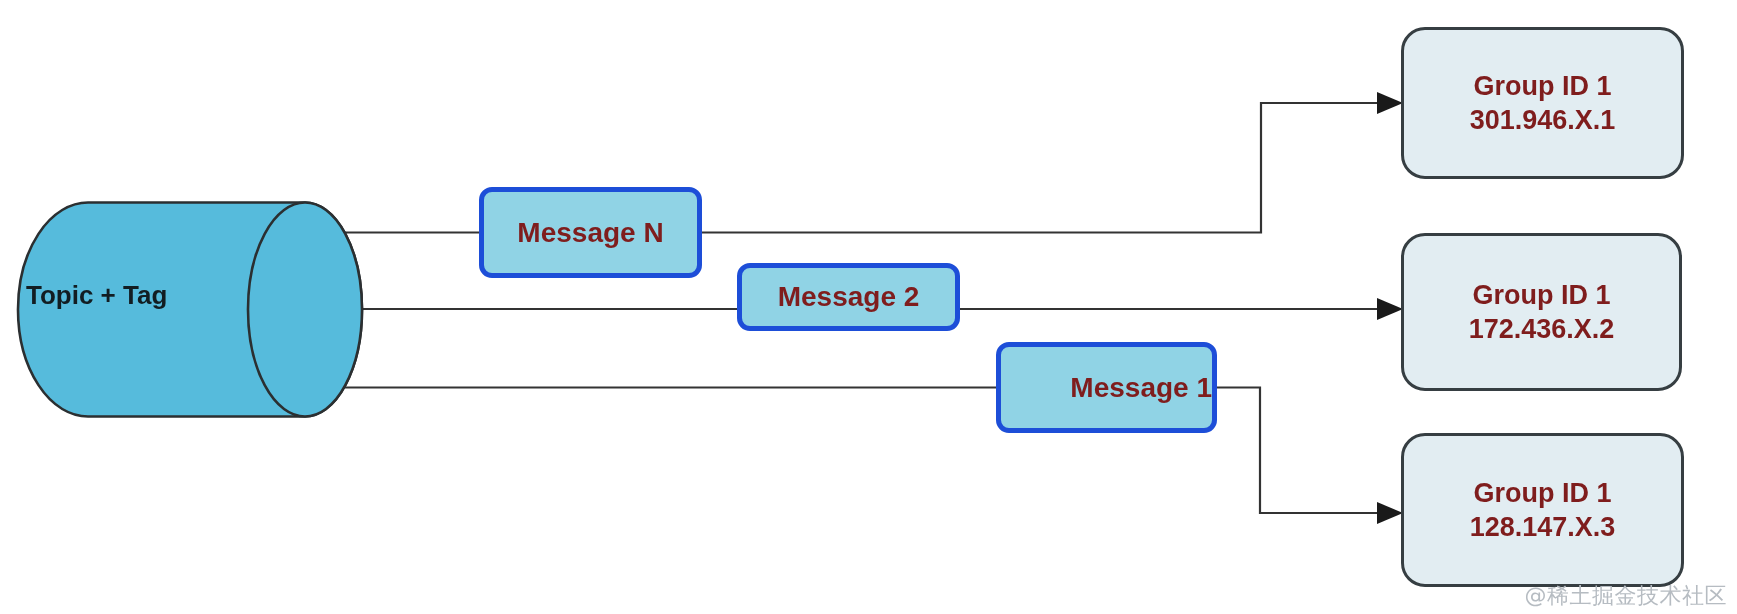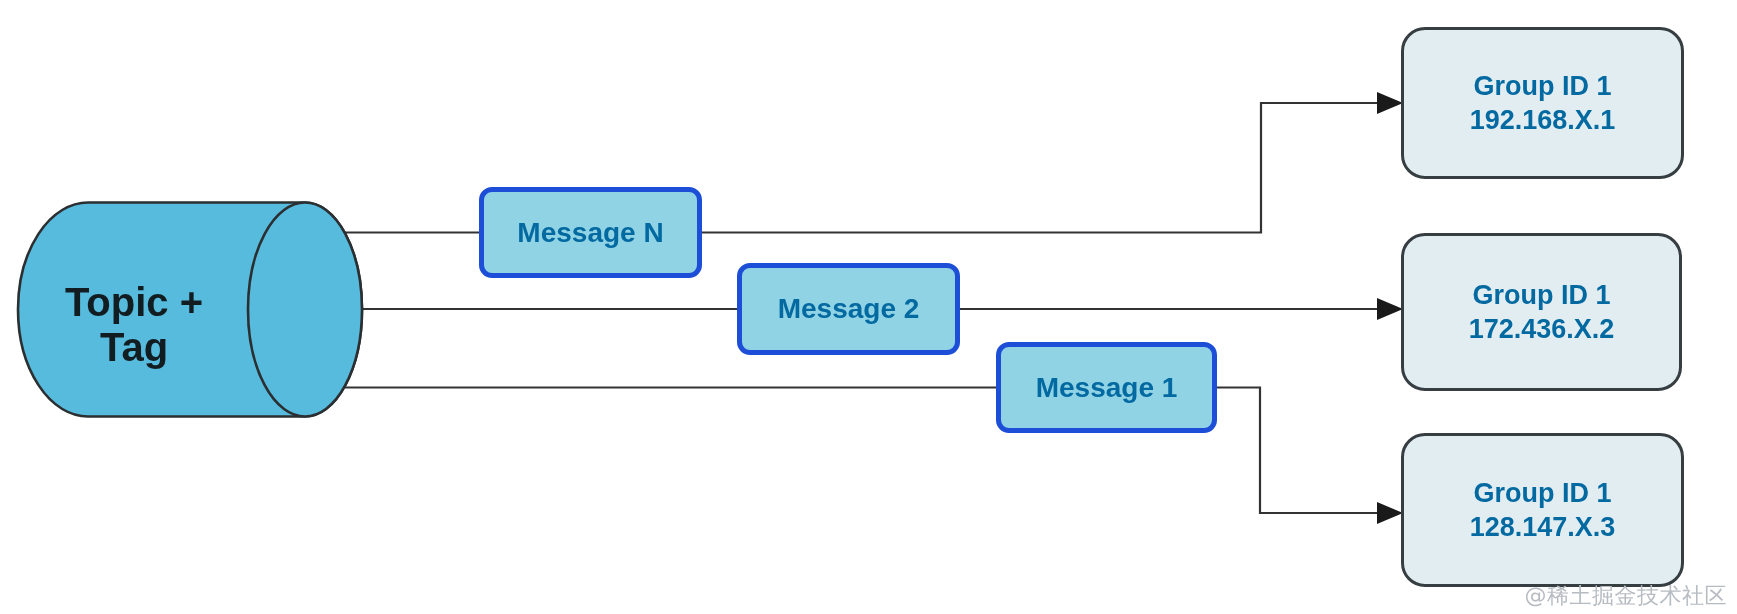--- a/index.html
+++ b/index.html
@@ -12,52 +12,52 @@
     font-family: "Liberation Sans", "DejaVu Sans", sans-serif;
   }
   .layer { position: absolute; left: 0; top: 0; }
   .node {
     position: absolute;
     display: flex;
     align-items: center;
     justify-content: center;
     text-align: center;
     font-weight: bold;
-    color: #0369a1;
+    color: #7f1d1d;
     box-sizing: border-box;
     z-index: 2;
   }
   .msg {
     background: #90d3e5;
     border: 5px solid #1d4ed8;
     border-radius: 13px;
     font-size: 28px;
   }
   .msg-n { left: 479px; top: 187px; width: 223px; height: 91px; }
-  .msg-2 { left: 737px; top: 263px; width: 223px; height: 92px; }
-  .msg-1 { left: 996px; top: 342px; width: 221px; height: 91px; }
+  .msg-2 { left: 737px; top: 263px; width: 223px; height: 68px; }
+  .msg-1 { left: 996px; top: 342px; width: 221px; height: 91px; justify-content: flex-end; }
   .grp {
     background: #e2edf2;
     border: 3px solid #363e42;
     border-radius: 24px;
     font-size: 27px;
     line-height: 34px;
     flex-direction: column;
   }
   .grp-1 { left: 1401px; top: 27px;  width: 283px; height: 152px; }
   .grp-2 { left: 1401px; top: 233px; width: 281px; height: 158px; }
   .grp-3 { left: 1401px; top: 433px; width: 283px; height: 154px; }
   .topic-label {
     position: absolute;
     left: 26px;
     top: 280px;
     width: 216px;
-    text-align: center;
+    text-align: left;
     font-weight: bold;
-    font-size: 40px;
+    font-size: 26px;
     color: #121d22;
     z-index: 2;
   }
   .watermark {
     position: absolute;
     top: 581px;
     right: 10px;
     font-size: 22px;
     letter-spacing: 0.5px;
     color: #b6bcc2;
@@ -94,21 +94,21 @@
   </div>
   <div class="node msg msg-2">
     <span>Message 2</span>
   </div>
   <div class="node msg msg-1">
     <span>Message 1</span>
   </div>
 
   <div class="node grp grp-1">
     <span>Group ID 1</span>
-    <span>192.168.X.1</span>
+    <span>301.946.X.1</span>
   </div>
   <div class="node grp grp-2">
     <span>Group ID 1</span>
     <span>172.436.X.2</span>
   </div>
   <div class="node grp grp-3">
     <span>Group ID 1</span>
     <span>128.147.X.3</span>
   </div>
 

